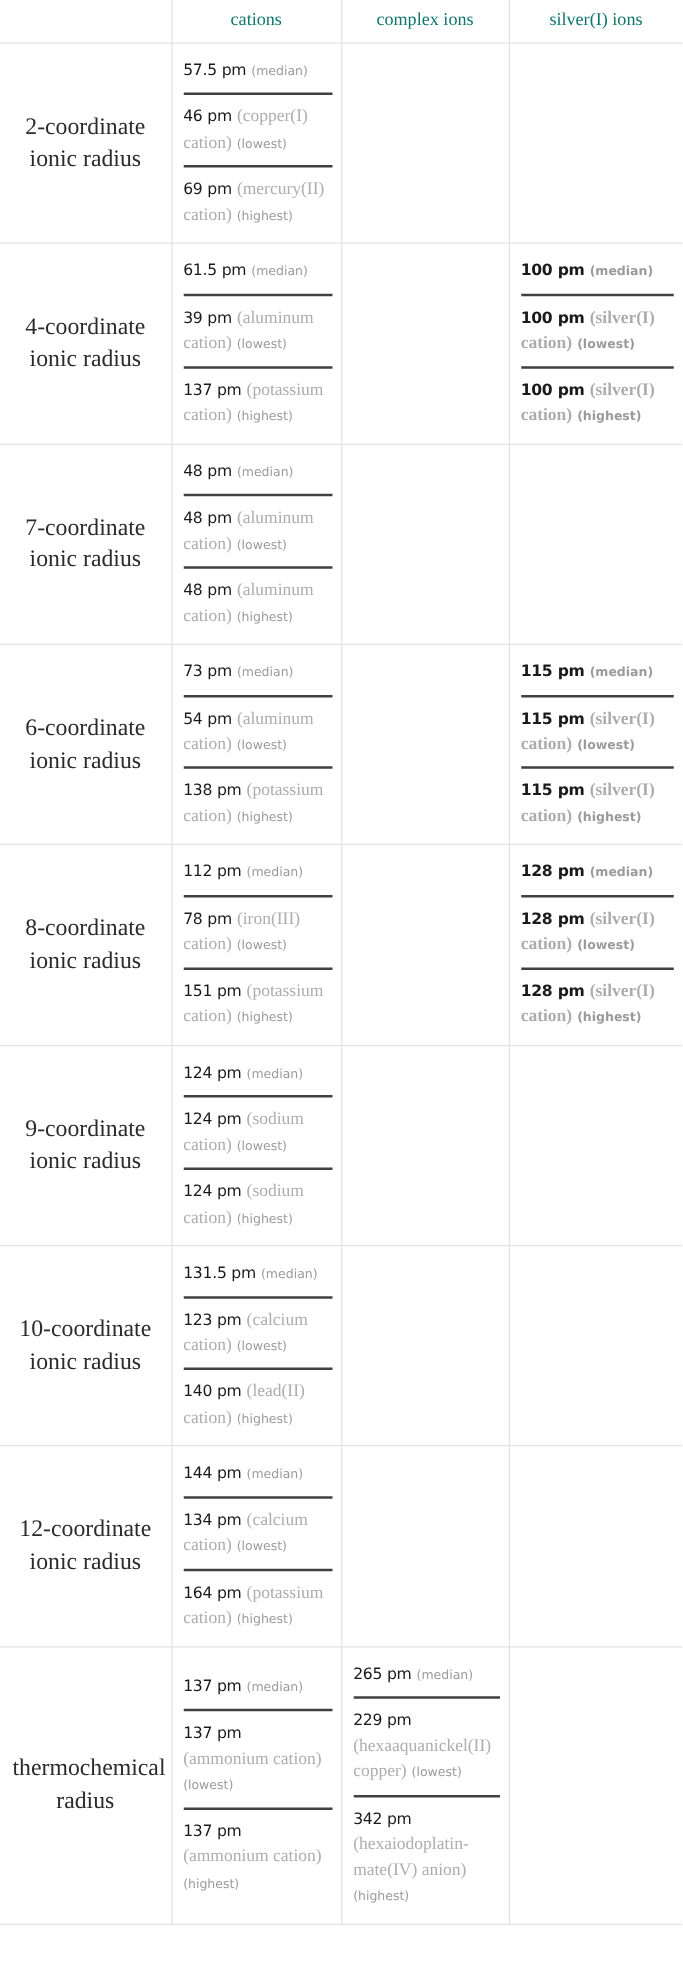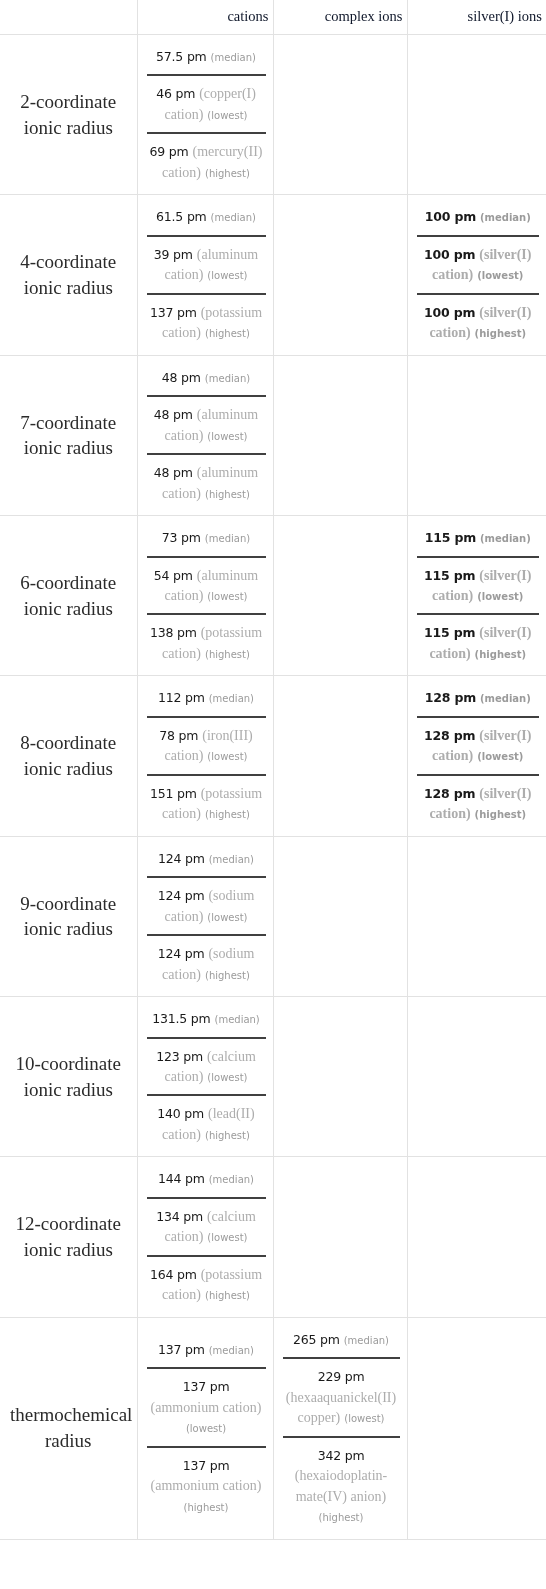--- a/index.html
+++ b/index.html
@@ -24,22 +24,22 @@
   table.props col.c-cations { width: 136px; }
   table.props col.c-complex { width: 134px; }
   table.props col.c-silver { width: 139px; }
 
   th.hdr {
     border: 1px solid #e2e2e2;
     border-top: none;
     font-weight: normal;
     font-family: "Liberation Serif", serif;
     font-size: 14.5px;
-    color: #0f172a;
-    text-align: right;
+    color: #0f766e;
+    text-align: center;
     padding: 8px 4px 9px 4px;
     vertical-align: middle;
     height: 16px;
   }
   th.hdr.blank {
     border-left: none;
   }
   th.hdr.last { border-right: none; }
 
   td.rowlabel {
@@ -56,21 +56,20 @@
 
   td.cell {
     border: 1px solid #e2e2e2;
     vertical-align: middle;
     padding: 0;
   }
   td.cell.last { border-right: none; font-weight: bold; }
 
   .entries {
     padding: 4px 7px 4px 9px;
-    text-align: center;
   }
 
   .entry {
     padding: 7px 0 8px 0;
     line-height: 1.28;
   }
   .entry + .entry {
     border-top: 2px solid #404040;
   }
 

